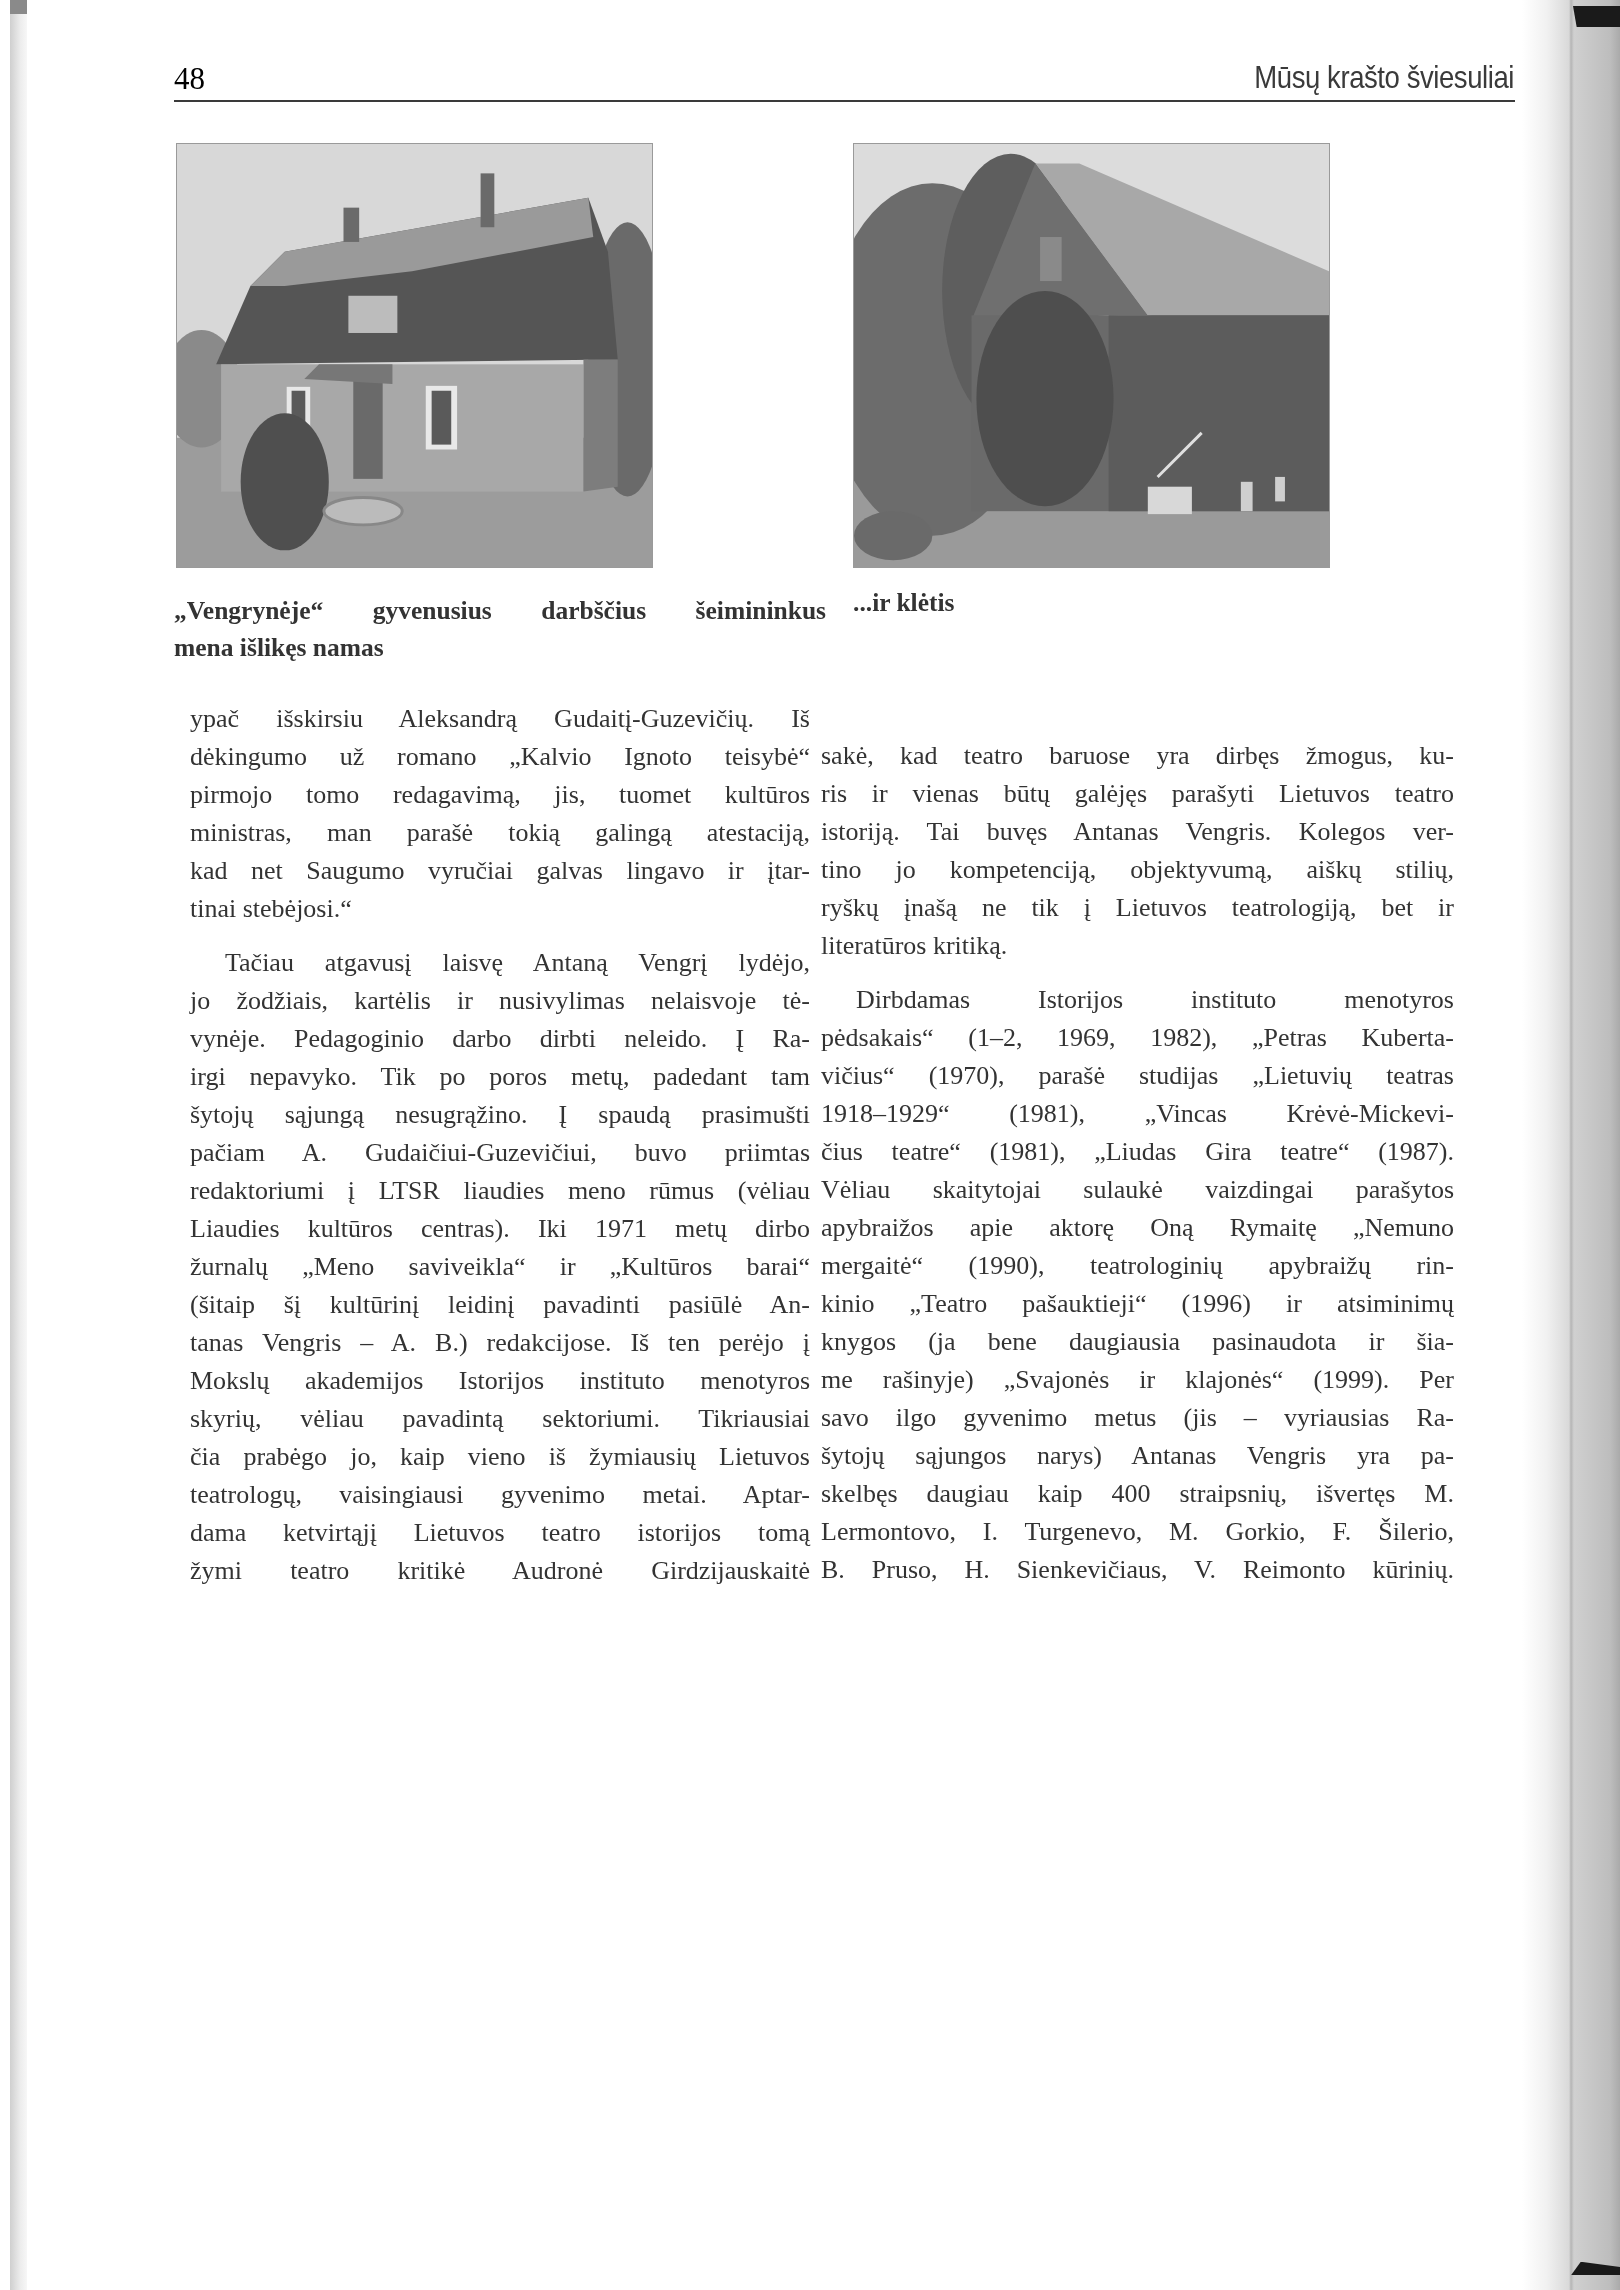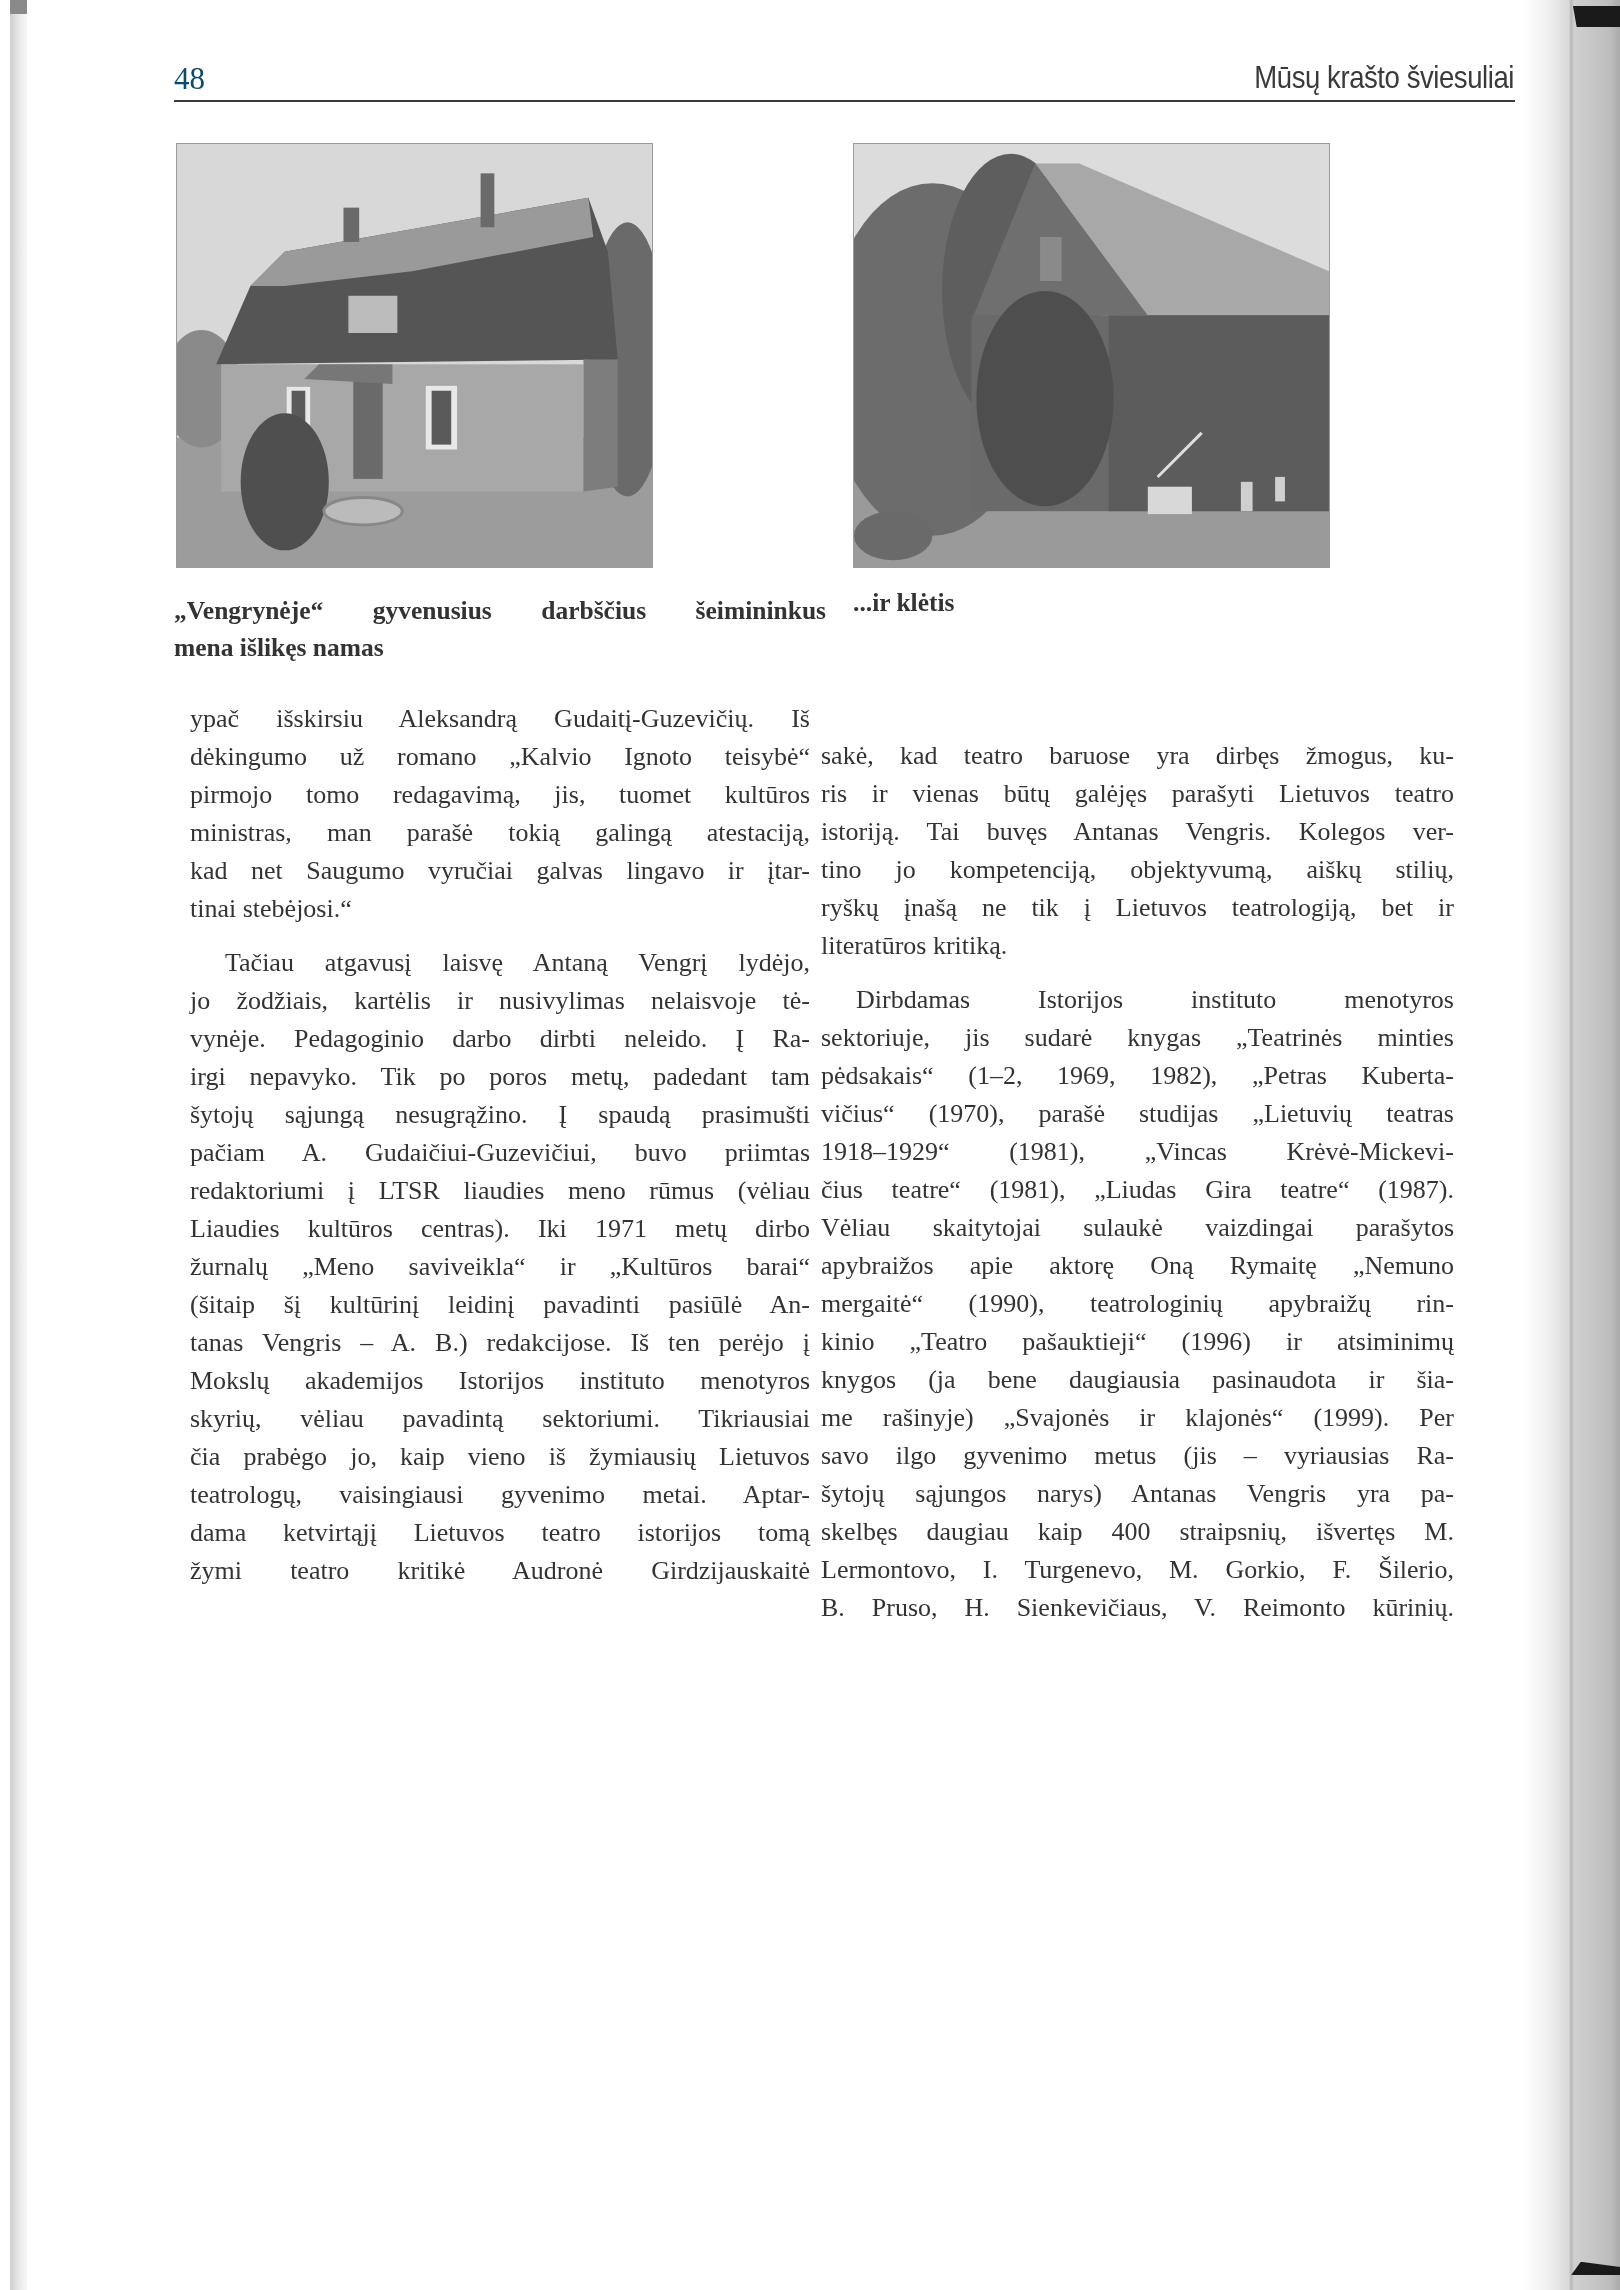--- a/index.html
+++ b/index.html
@@ -22,21 +22,21 @@
   }
   .right-edge .corner-top {
     position:absolute; left:51px; top:5.9px; width:47px; height:21.6px;
     background:#1a1a1a; clip-path:polygon(0 0,100% 0,100% 100%,8% 100%);
   }
   .right-edge .corner-bottom {
     position:absolute; left:49px; bottom:15.7px; width:49px; height:13.7px;
     background:#1a1a1a; clip-path:polygon(0 100%,100% 100%,100% 40%,20% 0);
   }
   .page-number {
-    position:absolute; left:174px; top:61px; font-size:31px; color:#0c4a6e;
+    position:absolute; left:174px; top:61px; font-size:31px; color:#000000;
     font-family:"Liberation Serif",serif;
   }
   .running-title {
     position:absolute; right:106px; top:59px; font-size:32px; color:#3a3a3a;
     font-family:"Liberation Sans","DejaVu Sans",sans-serif; letter-spacing:-0.5px;
     transform:scaleX(0.86); transform-origin:right center;
   }
   .header-rule {
     position:absolute; left:174px; top:100px; width:1341px; height:2px; background:#3a3a3a;
   }
@@ -164,21 +164,20 @@
   <p>
     <span class="ln">sakė, kad teatro baruose yra dirbęs žmogus, ku-</span>
     <span class="ln">ris ir vienas būtų galėjęs parašyti Lietuvos teatro</span>
     <span class="ln">istoriją. Tai buvęs Antanas Vengris. Kolegos ver-</span>
     <span class="ln">tino jo kompetenciją, objektyvumą, aiškų stilių,</span>
     <span class="ln">ryškų įnašą ne tik į Lietuvos teatrologiją, bet ir</span>
     <span class="ln last">literatūros kritiką.</span>
   </p>
   <p class="indent">
     <span class="ln">Dirbdamas Istorijos instituto menotyros</span>
-    <span class="ln">sektoriuje, jis sudarė knygas „Teatrinės minties</span>
     <span class="ln">pėdsakais“ (1–2, 1969, 1982), „Petras Kuberta-</span>
     <span class="ln">vičius“ (1970), parašė studijas „Lietuvių teatras</span>
     <span class="ln">1918–1929“ (1981), „Vincas Krėvė-Mickevi-</span>
     <span class="ln">čius teatre“ (1981), „Liudas Gira teatre“ (1987).</span>
     <span class="ln">Vėliau skaitytojai sulaukė vaizdingai parašytos</span>
     <span class="ln">apybraižos apie aktorę Oną Rymaitę „Nemuno</span>
     <span class="ln">mergaitė“ (1990), teatrologinių apybraižų rin-</span>
     <span class="ln">kinio „Teatro pašauktieji“ (1996) ir atsiminimų</span>
     <span class="ln">knygos (ja bene daugiausia pasinaudota ir šia-</span>
     <span class="ln">me rašinyje) „Svajonės ir klajonės“ (1999). Per</span>

